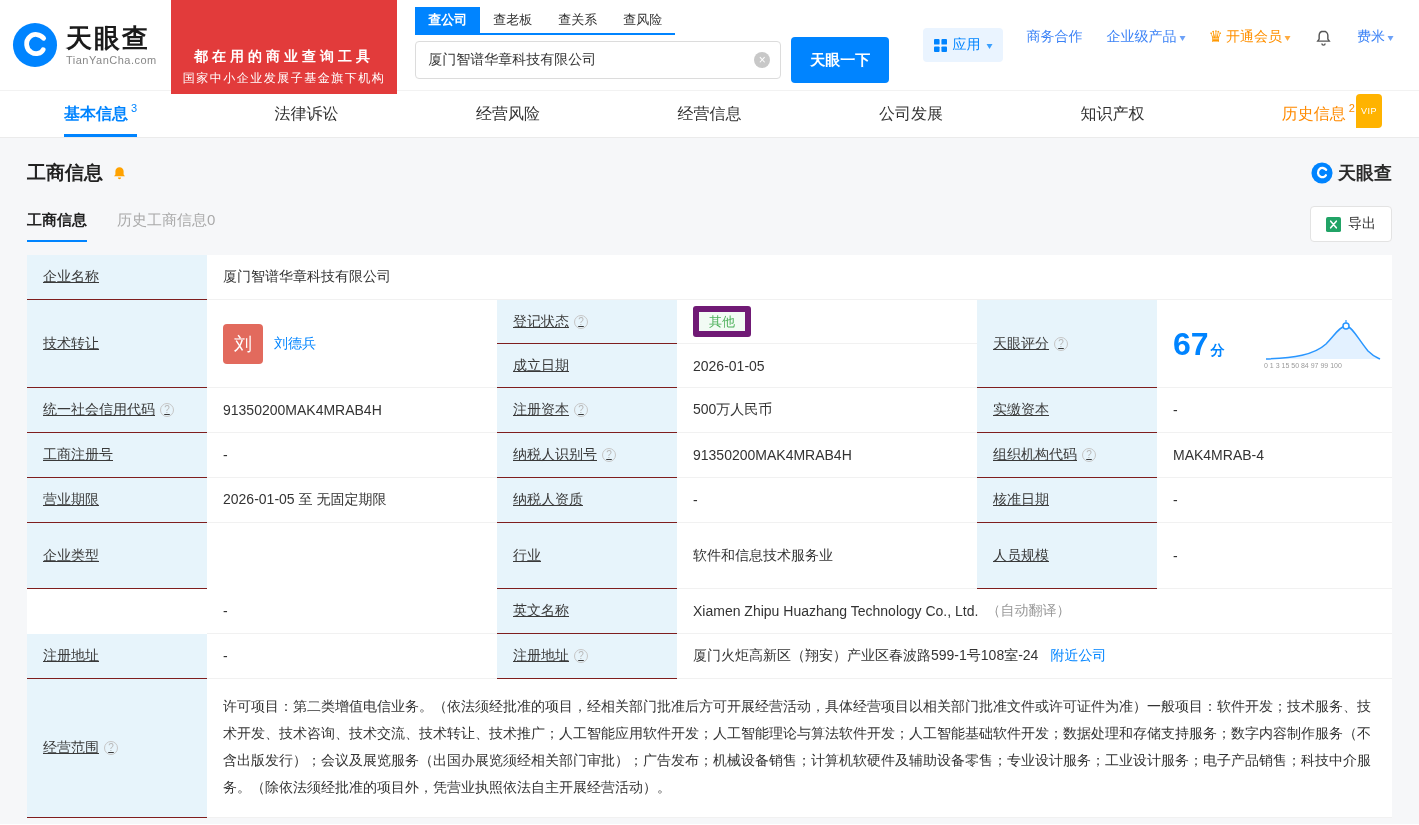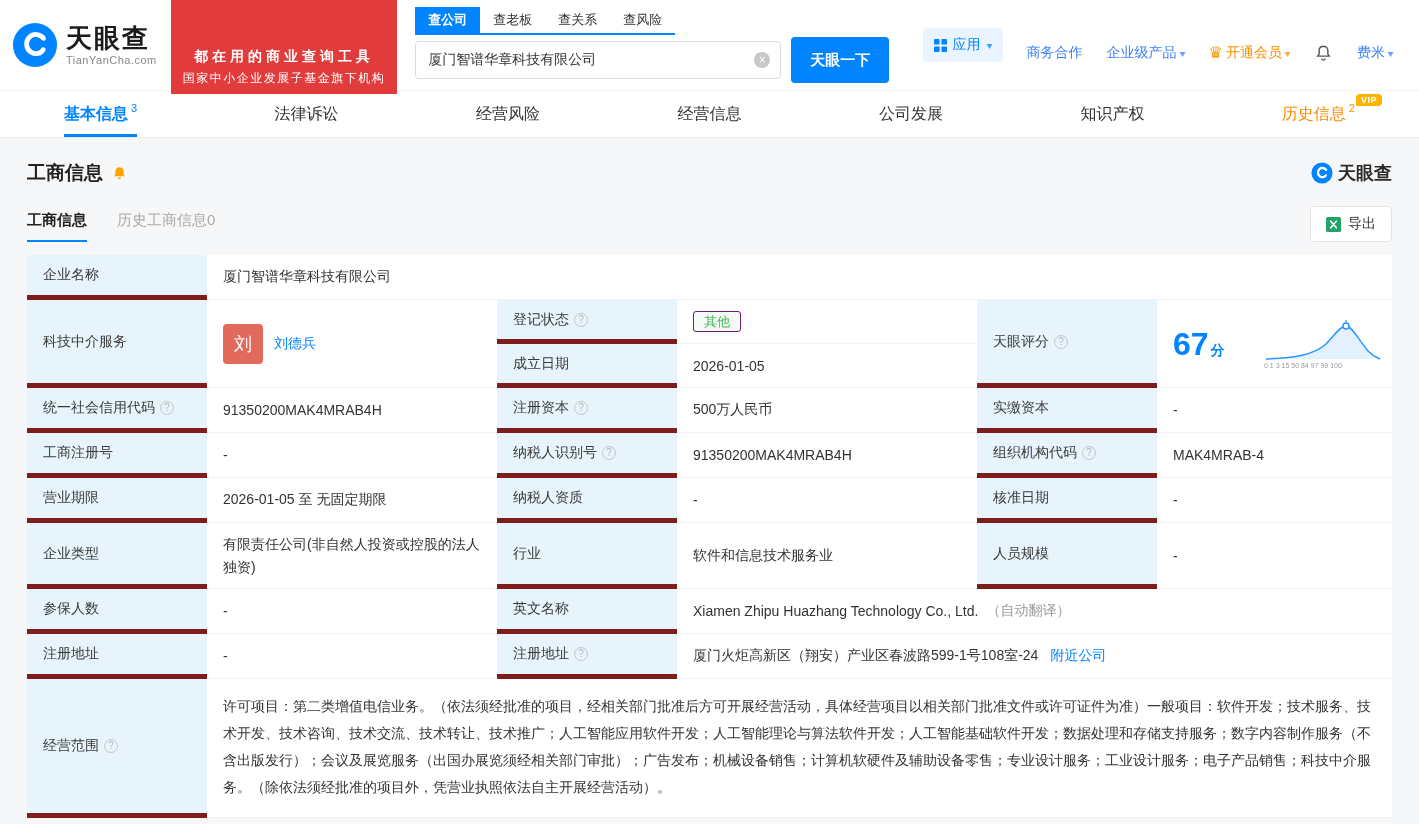--- a/index.html
+++ b/index.html
@@ -19,59 +19,59 @@
   .promo-l2 { font-size: 12px; letter-spacing: 1.5px; margin-top: 4px; }
   .search-area { margin-left: 18px; flex: none; }
   .search-tabs { display: inline-flex; border-bottom: 2px solid #0084ff; }
   .stab { padding: 4px 13px; font-size: 13px; color: #333; cursor: pointer; }
   .stab.active { background: #0084ff; color: #fff; font-weight: bold; }
   .search-row { display: flex; align-items: center; gap: 10px; margin-top: 2px; }
   .search-box { width: 366px; height: 38px; border: 1px solid #dcdcdc; border-radius: 4px; display: flex; align-items: center; padding: 0 10px; background: #fff; }
   .search-input { border: none; outline: none; flex: 1; font-size: 14px; color: #333; font-family: inherit; background: transparent; }
   .clear-icon { width: 16px; height: 16px; border-radius: 50%; background: #c8c8c8; color: #fff; font-size: 12px; line-height: 16px; text-align: center; cursor: pointer; flex: none; }
   .search-btn { height: 46px; padding: 0 19px; background: #0084ff; color: #fff; border: none; border-radius: 4px; font-size: 15px; font-weight: bold; cursor: pointer; font-family: inherit; }
-  .top-menu { margin-left: auto; display: flex; align-items: flex-end; gap: 24px; font-size: 14px; flex: none; }
+  .top-menu { margin-left: auto; display: flex; align-items: flex-start; gap: 24px; font-size: 14px; flex: none; }
   .menu-apps { background: #eaf4ff; color: #0084ff; border-radius: 4px; padding: 8px 11px; display: flex; align-items: center; gap: 6px; cursor: pointer; }
   .menu-item { display: flex; align-items: center; gap: 3px; color: #3b82f6; cursor: pointer; }
   .menu-item.vip { color: #ff9000; }
   .crown { color: #ff9800; font-size: 16px; line-height: 1; }
   .caret { font-size: 10px; transform: scaleX(1.2); opacity: .75; }
   .bell-btn { cursor: pointer; display: flex; }
   
   .tabs-bar { height: 48px; border-top: 1px solid #f2f2f2; border-bottom: 1px solid #ebebeb; display: flex; justify-content: space-between; align-items: stretch; padding: 0 64px; background: #fff; }
   .ntab { position: relative; display: flex; align-items: center; font-size: 16px; color: #333; cursor: pointer; border-bottom: 3px solid transparent; padding-top: 3px; }
   .ntab.active { color: #0084ff; font-weight: bold; border-bottom-color: #0084ff; }
   .ntab.history { color: #ff8a00; }
   .cnt { font-size: 11px; margin-left: 3px; transform: translateY(-6px); display: inline-block; font-weight: normal; }
   .ntab.active .cnt { color: #0084ff; }
   .ntab.history .cnt { color: #ff8a00; }
-  .vip-tag { position: absolute; top: 3px; right: -27px; background: #ffb300; color: #fff; font-size: 9px; font-weight: bold; padding: 1px 5px; border-radius: 4px 4px 4px 0; letter-spacing: .5px; }
+  .vip-tag { position: absolute; top: 3px; right: -27px; background: #ffb300; color: #fff; font-size: 9px; font-weight: normal; padding: 12px 5px; border-radius: 4px 4px 4px 0; letter-spacing: .5px; }
   
   .content { background: #f6f7f9; height: 686px; padding: 22px 27px 0; }
   .section-head { display: flex; align-items: center; gap: 8px; }
   .section-title { font-size: 19px; font-weight: bold; color: #222; margin: 0; }
   .brand-small { margin-left: auto; display: flex; align-items: center; gap: 5px; font-size: 18px; font-weight: bold; color: #2b2b2b; }
   .subtabs-row { display: flex; align-items: flex-end; margin-top: 20px; }
   .subtab { font-size: 15px; margin-right: 30px; padding-bottom: 10px; color: #aaa; cursor: pointer; border-bottom: 2px solid transparent; }
   .subtab.active { color: #222; font-weight: bold; border-bottom-color: #0084ff; }
   .export-btn { margin-left: auto; display: flex; align-items: center; gap: 7px; background: #fff; border: 1px solid #e3e3e3; border-radius: 4px; padding: 8px 15px; font-size: 14px; color: #333; cursor: pointer; font-family: inherit; }
   
   .biz-table { margin-top: 13px; display: grid; grid-template-columns: 180px 290px 180px 300px 180px minmax(0,1fr);
     grid-template-rows: 45px 44px 44px 45px 45px 45px 66px 45px 45px auto; background: #fff; font-size: 14px; }
   .cell { display: flex; align-items: center; padding: 0 16px; min-height: 44px; }
-  .lc { background: #e7f4fb; border-bottom: 5px solid #7f1d1d; color: #3a3a3a; gap: 5px; }
+  .lc { background: #e7f4fb; border-bottom: 1px solid #7f1d1d; color: #3a3a3a; gap: 5px; text-decoration: underline; }
   .vc { background: #fff; border-bottom: 1px solid #f1f1f1; color: #333; }
   .gc1{grid-column:1}.gc2{grid-column:2}.gc3{grid-column:3}.gc4{grid-column:4}.gc5{grid-column:5}.gc6{grid-column:6}
   .gc27{grid-column:2/7}.gc47{grid-column:4/7}
   .gr1{grid-row:1}.gr2{grid-row:2}.gr3{grid-row:3}.gr4{grid-row:4}.gr5{grid-row:5}.gr6{grid-row:6}.gr7{grid-row:7}.gr8{grid-row:8}.gr9{grid-row:9}.gr10{grid-row:10}
   .gr23{grid-row:2/4}
   .q { width: 14px; height: 14px; border: 1px solid #c6c6c6; border-radius: 50%; color: #b8b8b8; font-size: 10px; line-height: 12px; text-align: center; flex: none; cursor: pointer; }
   .avatar { width: 40px; height: 40px; background: #e26a5d; border-radius: 4px; color: #fff; font-size: 18px; display: flex; align-items: center; justify-content: center; margin-right: 11px; flex: none; cursor: pointer; }
   .link { color: #0084ff; cursor: pointer; text-decoration: none; }
-  .badge-green { border: 1px solid #701a75; background: #f2fbf4; color: #4cb05a; font-size: 13px; padding: 3px 10px; border-radius: 3px; line-height: 1; }
+  .badge-green { border: 6px solid #701a75; background: #f2fbf4; color: #4cb05a; font-size: 13px; padding: 3px 10px; border-radius: 3px; line-height: 1; }
   .wrap2 { padding: 10px 16px; line-height: 23px; }
   .scope-val { display: block; padding: 14px 16px 16px; line-height: 27px; }
   .score-cell { justify-content: space-between; padding-right: 8px; }
   .score-left { display: flex; align-items: baseline; }
   .score-num { color: #0084ff; font-size: 32px; font-weight: bold; line-height: 1; }
   .score-unit { color: #0084ff; font-size: 14px; font-weight: bold; margin-left: 2px; }
   .score-chart { width: 120px; display: flex; flex-direction: column; align-items: stretch; }
   .score-axis { font-size: 7px; color: #9a9a9a; display: flex; justify-content: space-between; margin-top: 1px; letter-spacing: 0; white-space: pre; }
   .note { color: #999; margin-left: 8px; }
   .addr-link { margin-left: 12px; }
@@ -207,21 +207,21 @@
   <div class="biz-table">
 
     <div class="cell lc gr1 gc1">
         <span>企业名称</span>
       </div>
     <div class="cell vc gr1 gc27">
         <span>厦门智谱华章科技有限公司</span>
       </div>
 
     <div class="cell lc gr23 gc1">
-        <span>科技中介服务</span>
+        <span>技术转让</span>
       </div>
     <div class="cell vc gr23 gc2">
       <span class="avatar">刘</span>
       <a class="link">刘德兵</a>
     </div>
     <div class="cell lc gr2 gc3">
       <span>登记状态</span>
       <span class="q">?</span>
     </div>
     <div class="cell vc gr2 gc4">
@@ -310,39 +310,33 @@
     <div class="cell lc gr6 gc5">
         <span>核准日期</span>
       </div>
     <div class="cell vc gr6 gc6">
         <span>-</span>
       </div>
 
     <div class="cell lc gr7 gc1">
         <span>企业类型</span>
       </div>
-    <div class="cell vc gr7 gc2 wrap2">
-        <span>有限责任公司(非自然人投资或控股的法人独资)</span>
-      </div>
     <div class="cell lc gr7 gc3">
         <span>行业</span>
       </div>
     <div class="cell vc gr7 gc4">
         <span>软件和信息技术服务业</span>
       </div>
     <div class="cell lc gr7 gc5">
         <span>人员规模</span>
       </div>
     <div class="cell vc gr7 gc6">
         <span>-</span>
       </div>
 
-    <div class="cell lc gr8 gc1">
-        <span>参保人数</span>
-      </div>
     <div class="cell vc gr8 gc2">
         <span>-</span>
       </div>
     <div class="cell lc gr8 gc3">
         <span>英文名称</span>
       </div>
     <div class="cell vc gr8 gc47">
       <span>Xiamen Zhipu Huazhang Technology Co., Ltd.</span>
       <span class="note">（自动翻译）</span>
     </div>

